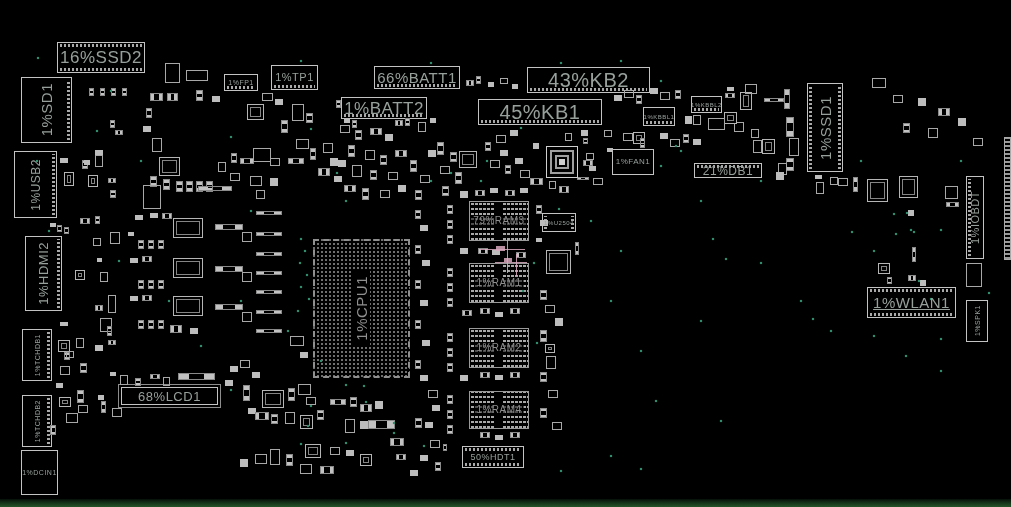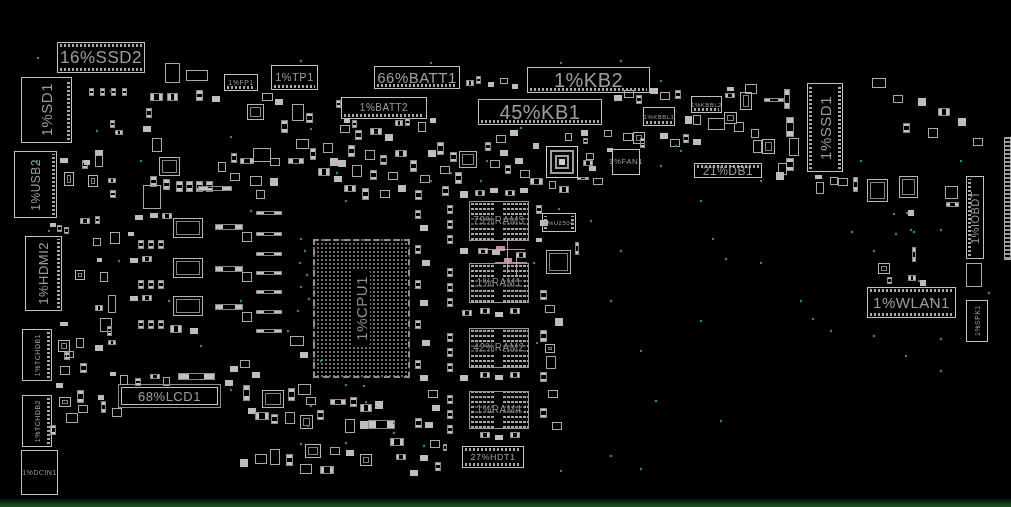--- a/index.html
+++ b/index.html
@@ -86,86 +86,86 @@
       <div class="comp conn" style="left: 271px; top: 65px; width: 47px; height: 25px;">
         <i class="hstrip bottom"></i>
         <span class="lbl" style="font-size: 11px;">1%TP1</span>
       </div>
       <div class="comp conn" style="left: 374px; top: 66px; width: 86px; height: 23px;">
         <i class="hstrip bottom"></i>
         <span class="lbl" style="font-size: 15px;">66%BATT1</span>
       </div>
       <div class="comp conn" style="left: 341px; top: 97px; width: 86px; height: 22px;">
         <i class="hstrip bottom"></i>
-        <span class="lbl" style="font-size: 10px;">1%BATT2</span>
+        <span class="lbl" style="font-size: 17px;">1%BATT2</span>
       </div>
       <div class="comp conn" style="left: 527px; top: 67px; width: 123px; height: 26px;">
         <i class="hstrip bottom"></i>
-        <span class="lbl" style="font-size: 20px;">1%KB2</span>
+        <span class="lbl" style="font-size: 20px;">43%KB2</span>
       </div>
       <div class="comp conn" style="left: 478px; top: 99px; width: 124px; height: 26px;">
         <i class="hstrip bottom"></i>
         <span class="lbl" style="font-size: 20px;">45%KB1</span>
       </div>
       <div class="comp conn" style="left: 643px; top: 107px; width: 32px; height: 19px;">
         <i class="hstrip bottom"></i>
         <span class="lbl" style="font-size: 6px;">1%KBBL1</span>
       </div>
       <div class="comp conn" style="left: 691px; top: 96px; width: 31px; height: 17px;">
         <i class="hstrip bottom"></i>
         <span class="lbl" style="font-size: 6px;">1%KBBL2</span>
       </div>
-      <div class="comp conn" style="left: 612px; top: 149px; width: 28px; height: 26px;">
+      <div class="comp conn" style="left: 612px; top: 149px; width: 42px; height: 26px;">
         <span class="lbl" style="font-size: 8px;">1%FAN1</span>
       </div>
       <div class="comp conn" style="left: 694px; top: 163px; width: 68px; height: 15px;">
         <i class="hstrip top"></i>
         <span class="lbl" style="font-size: 12px;">21%DB1</span>
       </div>
       <div class="comp conn v" style="left: 807px; top: 83px; width: 36px; height: 89px;">
         <i class="vstrip left"></i>
         <i class="vstrip right"></i>
         <span class="lbl" style="font-size: 15px;">1%SSD1</span>
       </div>
       <div class="comp conn v" style="left: 966px; top: 176px; width: 18px; height: 83px;">
         <i class="vstrip left"></i>
         <span class="lbl" style="font-size: 11px;">1%IOBDT</span>
       </div>
       <div class="comp conn" style="left: 867px; top: 287px; width: 89px; height: 31px;">
         <i class="hstrip top"></i>
         <i class="hstrip bottom"></i>
-        <span class="lbl" style="font-size: 15px;">1%WLAN1</span>
+        <span class="lbl" style="font-size: 15px; text-decoration: underline;">1%WLAN1</span>
       </div>
       <div class="comp conn v" style="left: 966px; top: 300px; width: 22px; height: 42px;">
         <span class="lbl" style="font-size: 7px;">1%SPK1</span>
       </div>
       <div class="comp conn dbl" style="left: 121px; top: 387px; width: 97px; height: 18px;">
         <span class="lbl" style="font-size: 13px;">68%LCD1</span>
       </div>
       <div class="comp conn" style="left: 542px; top: 213px; width: 34px; height: 19px;">
         <i class="vstrip left"></i>
         <i class="vstrip right"></i>
         <span class="lbl" style="font-size: 6px;">1%U2504</span>
       </div>
       <div class="comp conn" style="left: 462px; top: 446px; width: 62px; height: 22px;">
         <i class="hstrip top"></i>
         <i class="hstrip bottom"></i>
-        <span class="lbl" style="font-size: 9px;">27%HDT1</span>
+        <span class="lbl" style="font-size: 9px;">50%HDT1</span>
       </div>
       <div class="comp bga v" style="left: 313px; top: 239px; width: 97px; height: 139px;">
         <span class="lbl" style="font-size: 15px;">1%CPU1</span>
       </div>
       <div class="comp ram" style="left: 469px; top: 201px; width: 60px; height: 40px;">
         <span class="lbl" style="font-size: 10px;">79%RAM3</span>
       </div>
       <div class="comp ram" style="left: 469px; top: 263px; width: 60px; height: 40px;">
         <span class="lbl" style="font-size: 10px;">1%RAM1</span>
       </div>
       <div class="comp ram" style="left: 469px; top: 328px; width: 60px; height: 40px;">
-        <span class="lbl" style="font-size: 10px;">42%RAM2</span>
+        <span class="lbl" style="font-size: 10px;">1%RAM2</span>
       </div>
       <div class="comp ram" style="left: 469px; top: 391px; width: 60px; height: 38px;">
         <span class="lbl" style="font-size: 10px;">1%RAM4</span>
       </div>
       <div class="part r" style="left: 165px; top: 63px; width: 15px; height: 20px;"></div>
       <div class="part r" style="left: 186px; top: 70px; width: 22px; height: 11px;"></div>
       <div class="part h2" style="left: 150px; top: 93px; width: 13px; height: 8px;"></div>
       <div class="part h2" style="left: 167px; top: 93px; width: 11px; height: 8px;"></div>
       <div class="part v2" style="left: 196px; top: 90px; width: 7px; height: 11px;"></div>
       <div class="part p" style="left: 212px; top: 96px; width: 8px; height: 6px;"></div>

